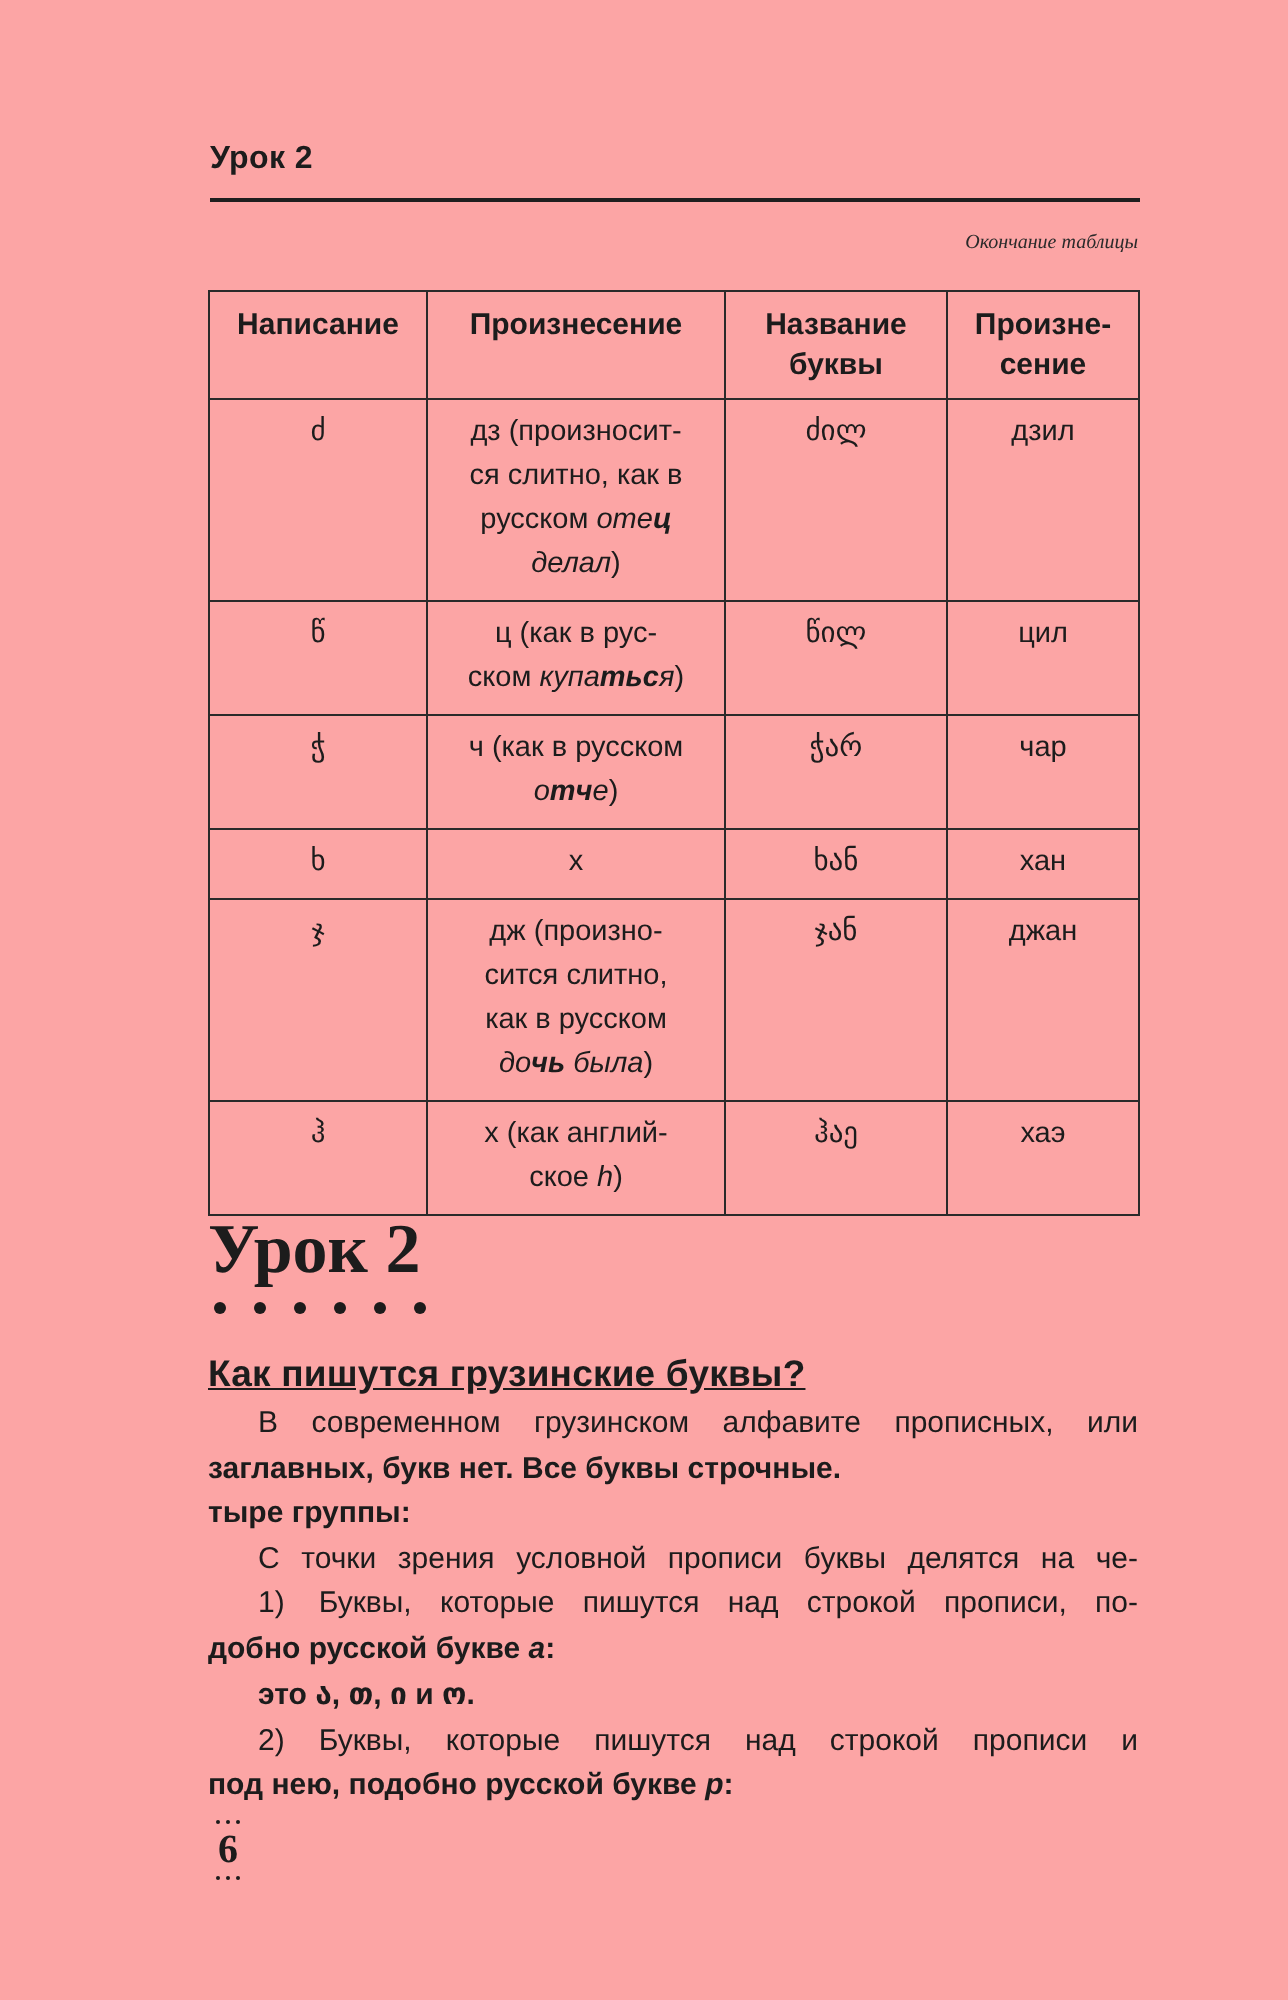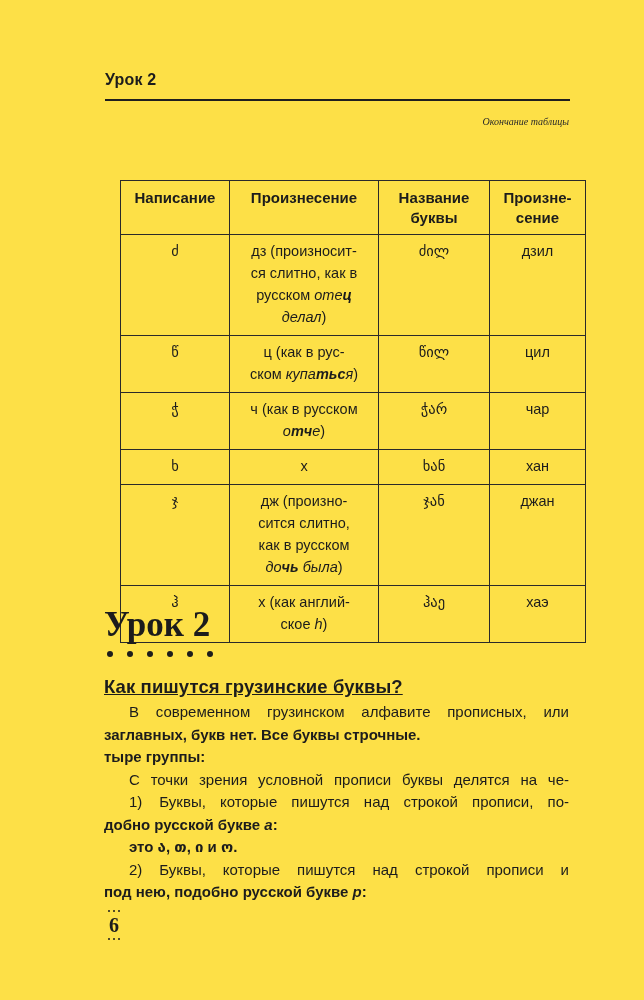--- a/index.html
+++ b/index.html
@@ -1,26 +1,26 @@
 <!DOCTYPE html>
 <html><head>
 <meta charset="utf-8">
 <style>
   html,body{margin:0;padding:0;background:#ffffff;}
-  .page{position:relative;width:644px;height:1000px;background:#fde047;
+  .page{position:relative;width:644px;height:1000px;background:#fca5a5;
         font-family:"Liberation Sans","DejaVu Sans",sans-serif;color:#1c1c1c;overflow:hidden;}
 
   .running-head{position:absolute;left:105px;top:71px;font-size:16px;font-weight:bold;letter-spacing:.2px;}
   .head-rule{position:absolute;left:105px;top:99px;width:465px;height:2px;background:#1f1f1f;}
 
   .table-caption{position:absolute;left:105px;top:116px;width:464px;text-align:right;
         font-family:"Liberation Serif","DejaVu Serif",serif;font-style:italic;font-size:10px;color:#2a2a2a;}
 
-  table.letters{position:absolute;left:120px;top:145px;width:465px;border-collapse:collapse;
-        border:1.5px solid #2a2a2a;table-layout:fixed;margin-top:35px;}
+  table.letters{position:absolute;left:104px;top:145px;width:465px;border-collapse:collapse;
+        border:1.5px solid #2a2a2a;table-layout:fixed;}
   table.letters th,table.letters td{border:1px solid #2a2a2a;}
   table.letters th{font-size:15px;font-weight:bold;text-align:center;vertical-align:top;
         padding:7px 2px 6px;line-height:20px;}
   table.letters td{font-size:14.5px;text-align:center;vertical-align:top;
         padding:5px 3px 7px;line-height:22px;}
   .geo{font-family:"DejaVu Sans",sans-serif;}
   td.letter-col{font-size:16px;}
   td.name-col{font-size:15px;}
   .i{font-style:italic;}
   .bi{font-style:italic;font-weight:bold;}

